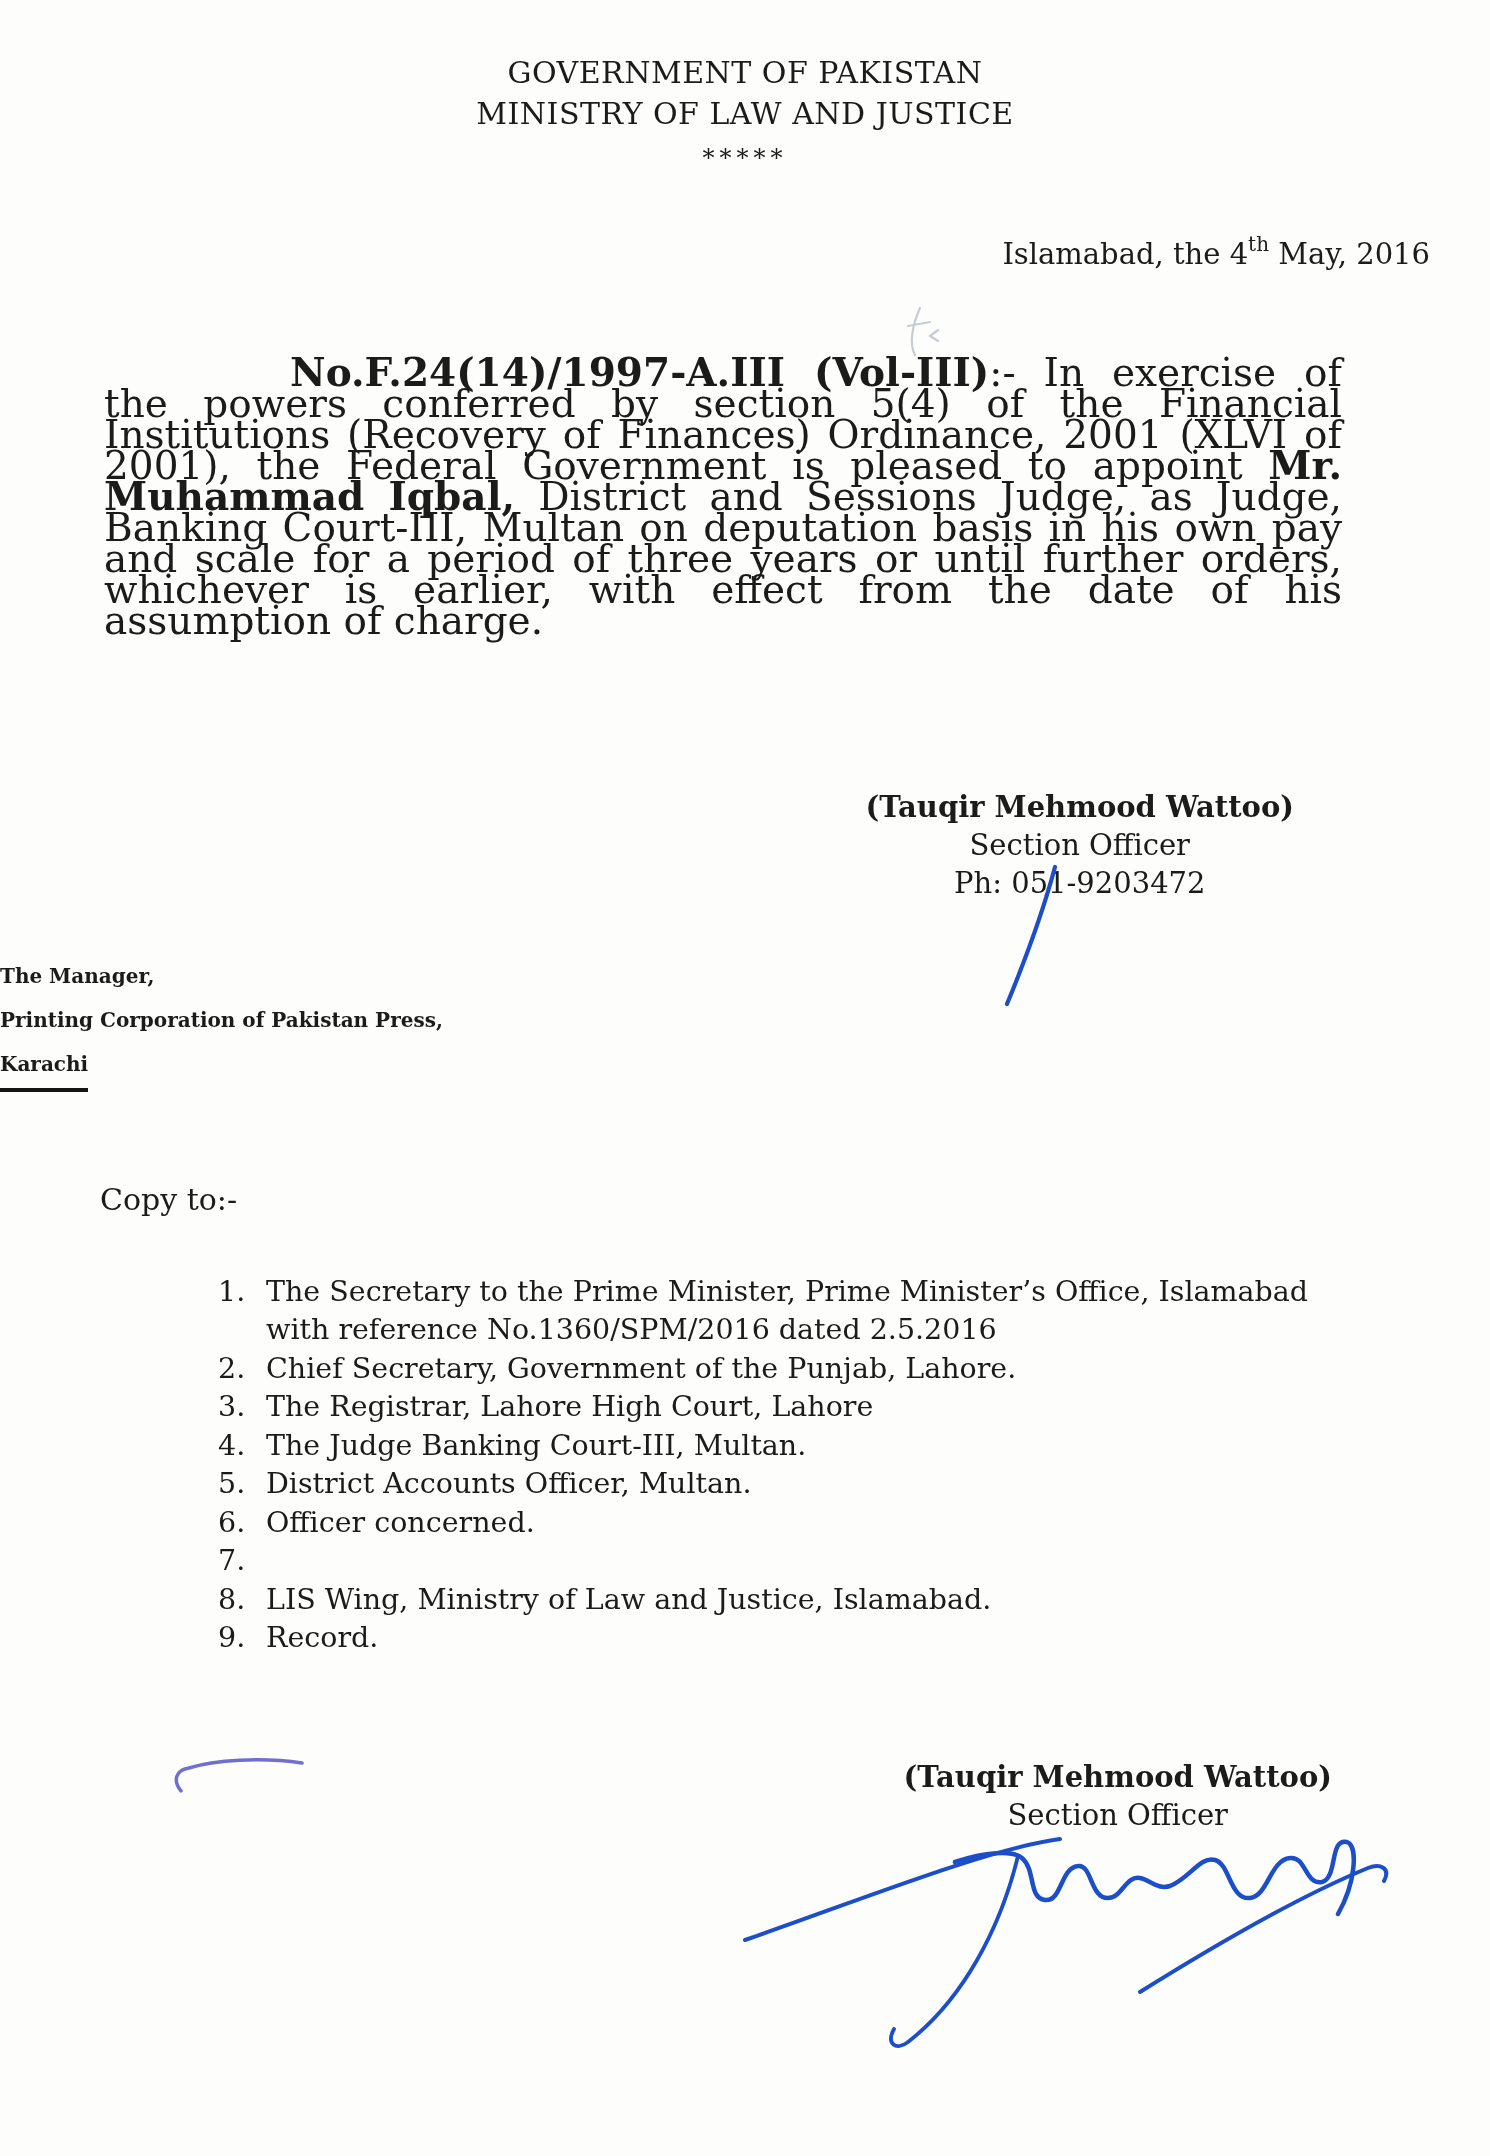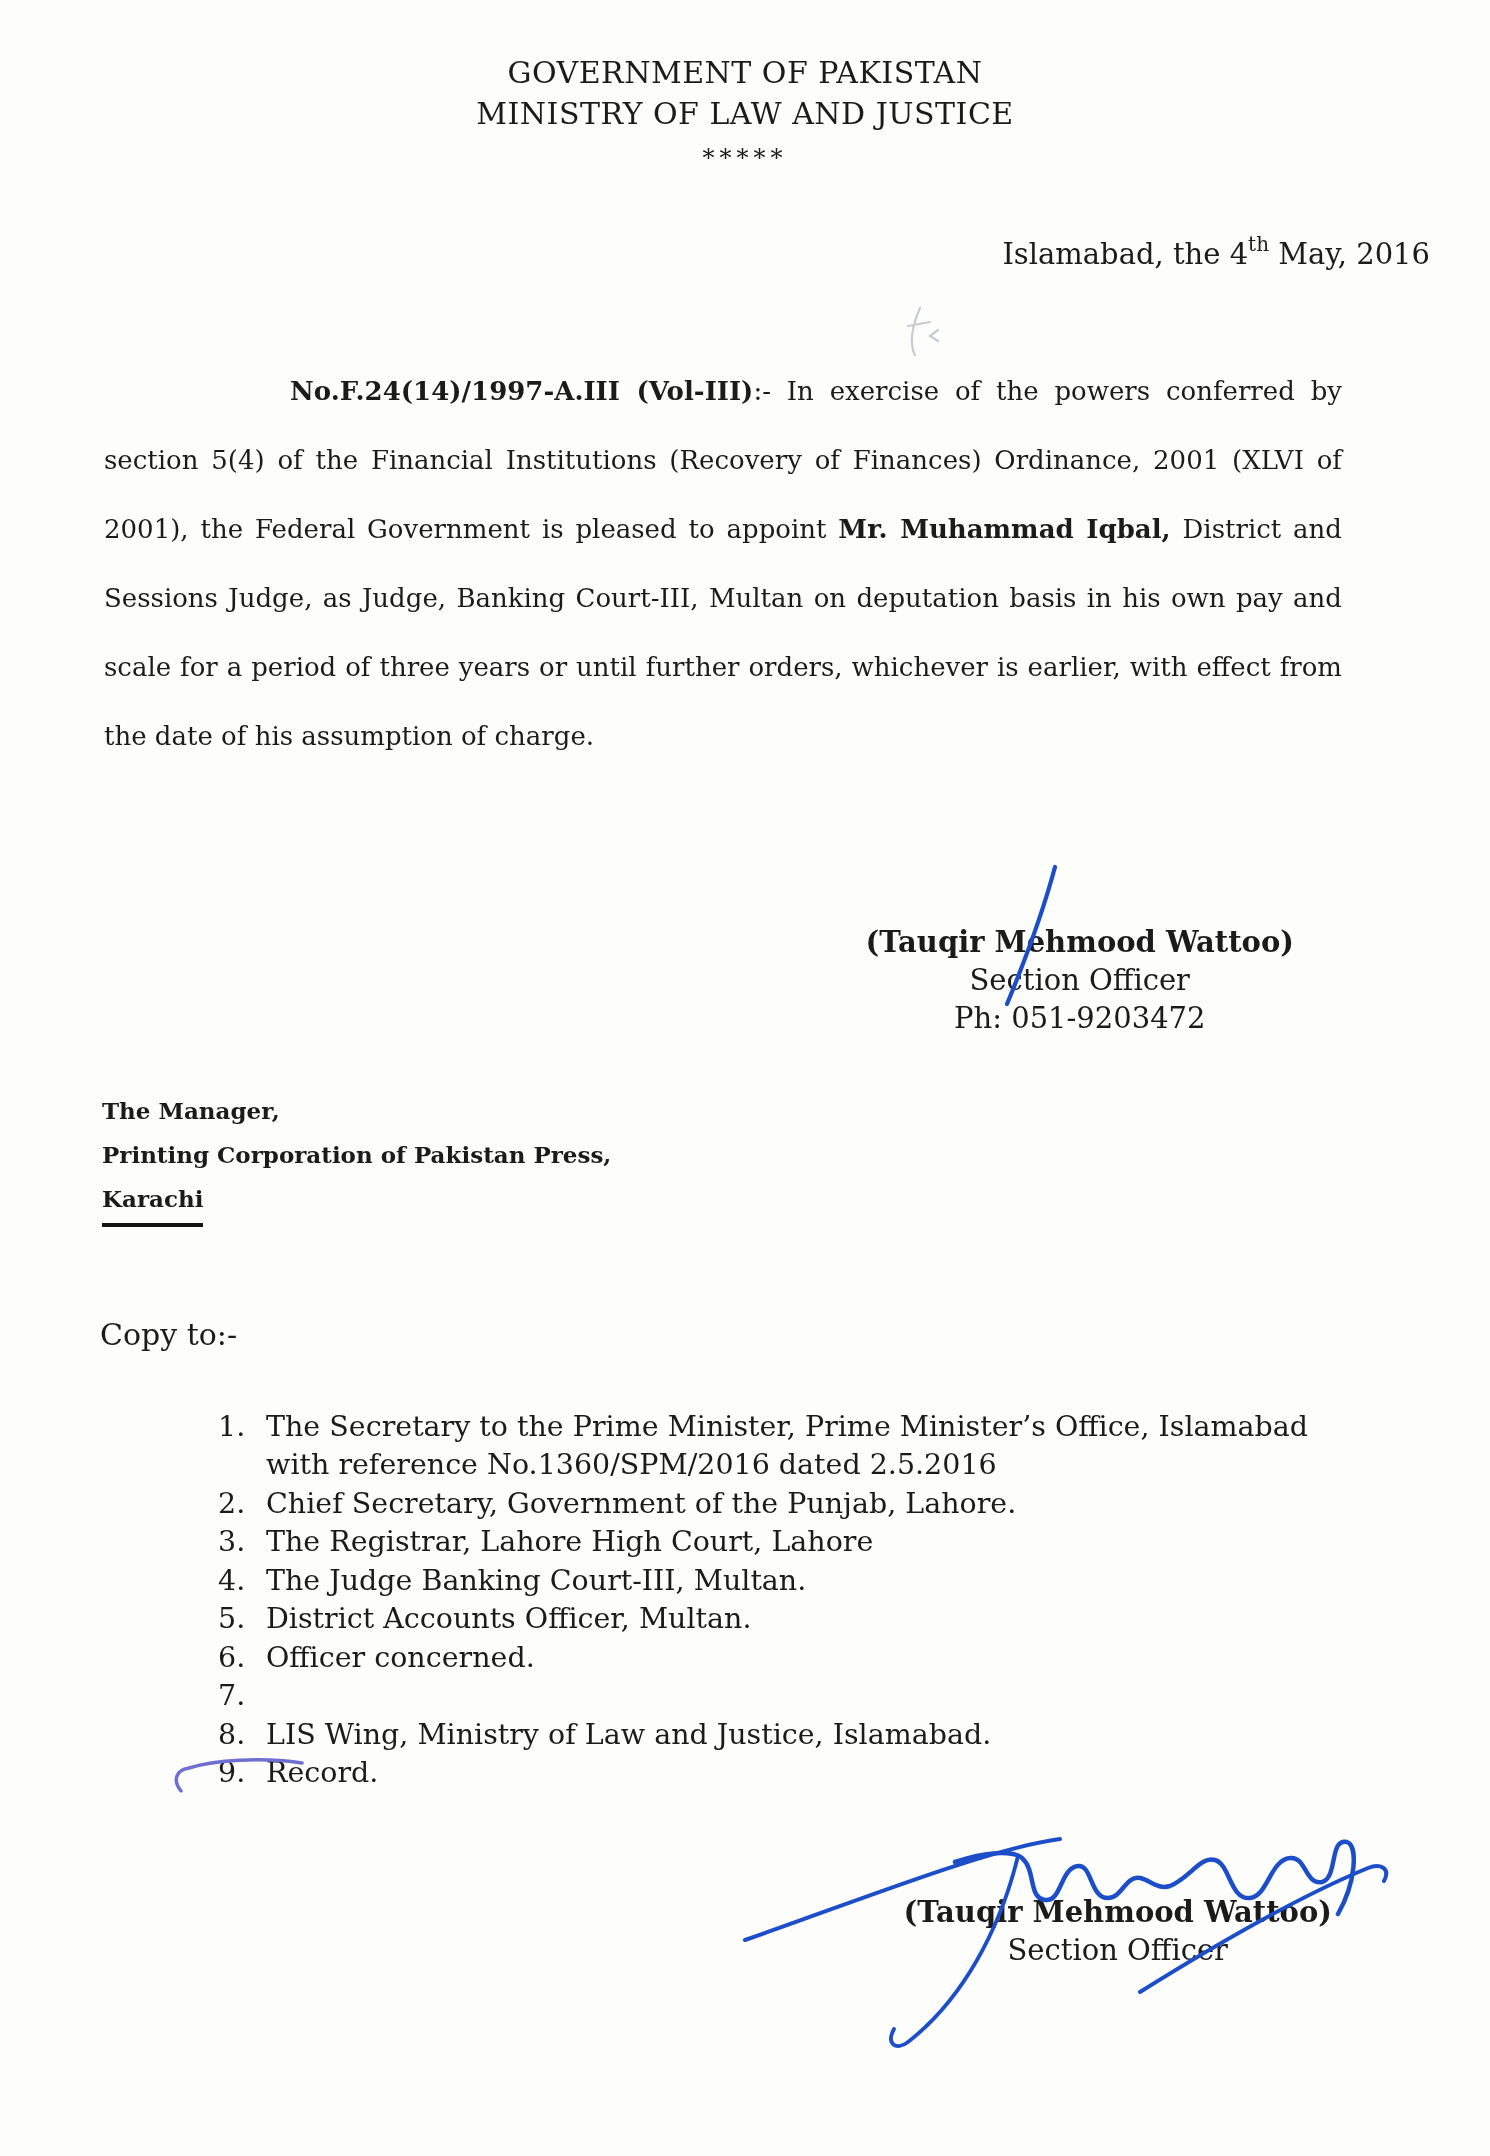--- a/index.html
+++ b/index.html
@@ -16,31 +16,31 @@
   .letterhead .stars{font-size:24px;margin-top:4px;letter-spacing:5px;}
   .dateline{margin-top:55px;padding-right:60px;text-align:right;font-size:29px;}
   .dateline sup{font-size:20px;position:relative;top:-2px;}
   .title-wrap{margin-top:80px;text-align:center;}
   .title-text{
     display:inline-block;font-size:39px;font-weight:bold;letter-spacing:2px;
     border-bottom:4px solid #141414;padding:0 3px 5px;
   }
   .body-par{
     margin:86px 148px 0 104px;
-    font-size:26px;line-height:69px;
+    font-size:39px;line-height:31px;
     text-align:justify;text-indent:186px;
   }
   .b{font-weight:bold;}
   .sig-top{
     margin-top:152px;padding-right:196px;
     display:flex;justify-content:flex-end;
   }
   .sig-top .sig-block, .sig-bottom .sig-block{text-align:center;font-size:29px;line-height:38px;}
   .sig-name{font-weight:bold;}
-  .addressee{margin-top:52px;padding-left:102px;font-weight:bold;font-size:23px;line-height:44px;}
+  .addressee{margin-top:52px;font-weight:bold;font-size:20px;line-height:44px;}
   .addressee .ul{display:inline-block;border-bottom:4px solid #141414;padding-bottom:2px;}
   .copy-label{margin-top:90px;padding-left:100px;font-size:30px;}
   .copy-list{margin-top:56px;margin-left:218px;font-size:28.5px;line-height:38.5px;max-width:1180px;}
   .copy-row{display:flex;}
   .copy-num{width:38px;flex:0 0 38px;}
   .copy-text{padding-left:10px;}
   .sig-bottom{
     margin-top:100px;padding-right:158px;
     display:flex;justify-content:flex-end;
   }

